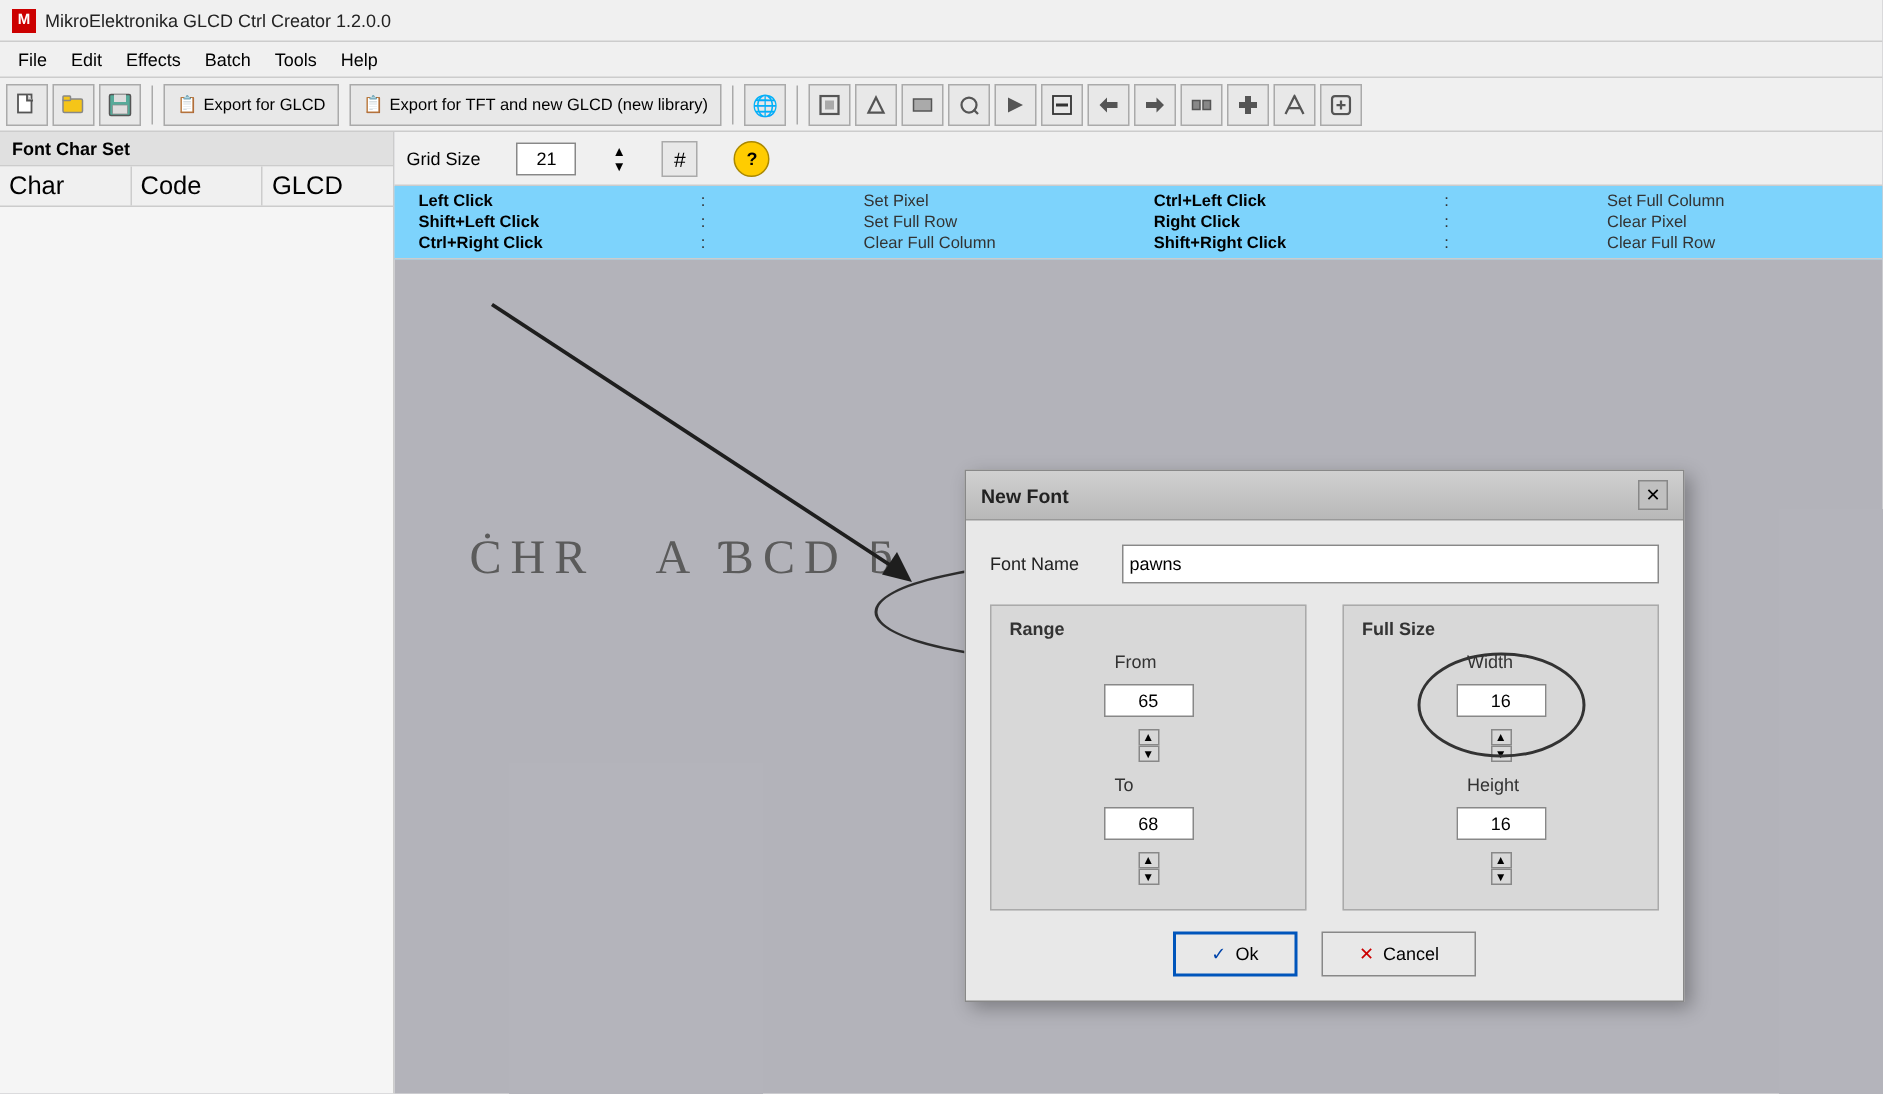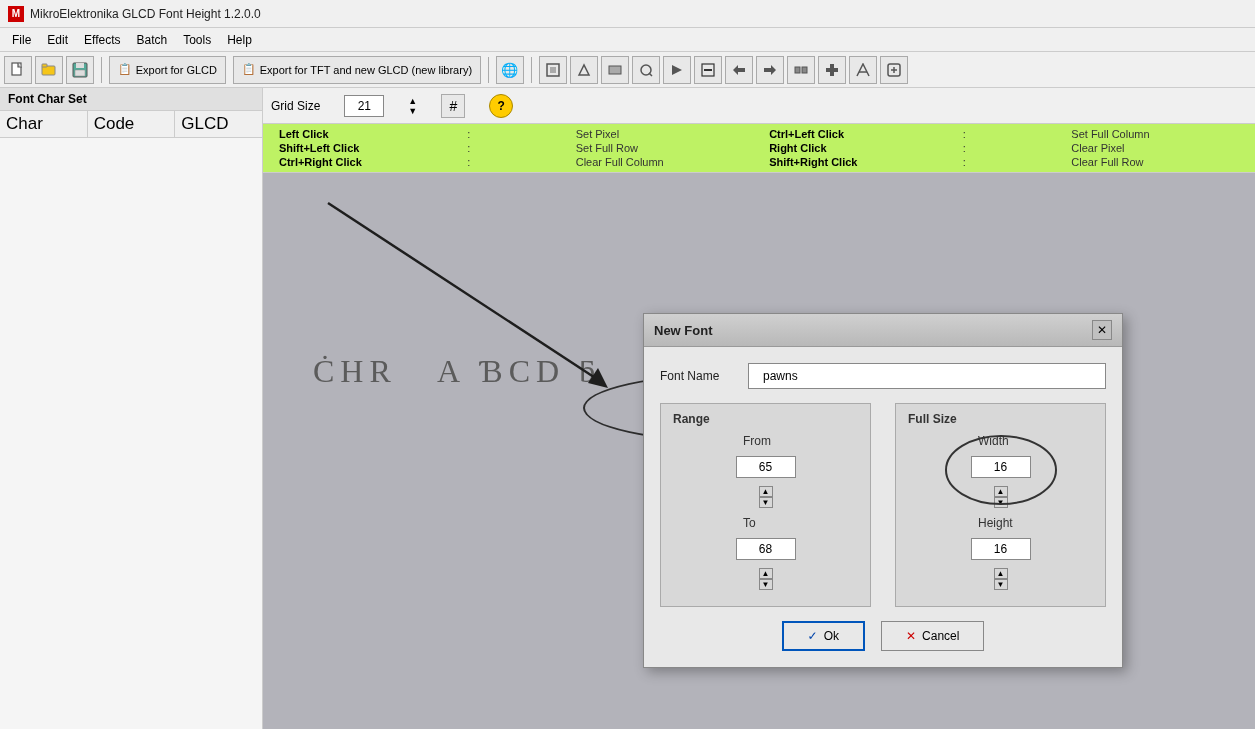--- a/index.html
+++ b/index.html
@@ -136,21 +136,21 @@
     .hash-btn {
       width: 24px; height: 24px;
       background: #e8e8e8;
       border: 1px solid #aaa;
       display: flex; align-items: center; justify-content: center;
       font-size: 14px; cursor: pointer;
     }
 
     
     #mouse-hints {
-      background: #bef264;
+      background: #7dd3fc;
       border-bottom: 1px solid #ccc;
       padding: 4px 16px;
       display: grid;
       grid-template-columns: auto auto auto auto auto auto;
       gap: 2px 16px;
       font-size: 11px;
     }
     .hint-key { font-weight: bold; }
     .hint-sep { color: #333; }
     .hint-val { color: #333; }
@@ -227,21 +227,21 @@
     }
     .dialog-label {
       font-size: 12px;
       min-width: 80px;
       color: #222;
     }
     .dialog-text-input {
       flex: 1;
       height: 26px;
       border: 1px solid #888;
-      padding: 0 14px;
+      padding: 0 4px;
       font-size: 12px;
       background: white;
     }
     .dialog-two-col {
       display: flex;
       gap: 24px;
       margin-bottom: 14px;
     }
     .dialog-group {
       flex: 1;
@@ -309,21 +309,21 @@
       top: 0; left: 0;
       width: 100%; height: 100%;
       pointer-events: none;
     }
   </style>
 </head>
 <body>
 
 <div id="title-bar">
   <span style="width:16px;height:16px;margin-right:6px;background:#c00;display:inline-flex;align-items:center;justify-content:center;color:white;font-size:10px;font-weight:bold;">M</span>
-  <span style="font-size:12px;color:#222;">MikroElektronika GLCD Font Height 1.2.0.0</span>
+  <span style="font-size:12px;color:#222;">MikroElektronika GLCD Ctrl Creator 1.2.0.0</span>
 </div>
 
 <div id="menu-bar">
   <div class="menu-item">File</div>
   <div class="menu-item">Edit</div>
   <div class="menu-item">Effects</div>
   <div class="menu-item">Batch</div>
   <div class="menu-item">Tools</div>
   <div class="menu-item">Help</div>
 </div>

